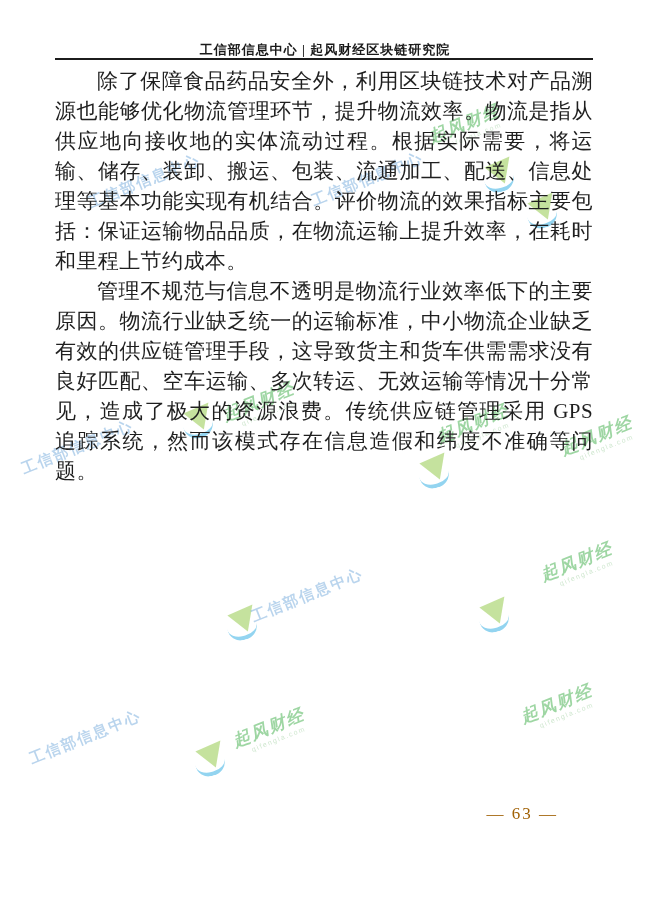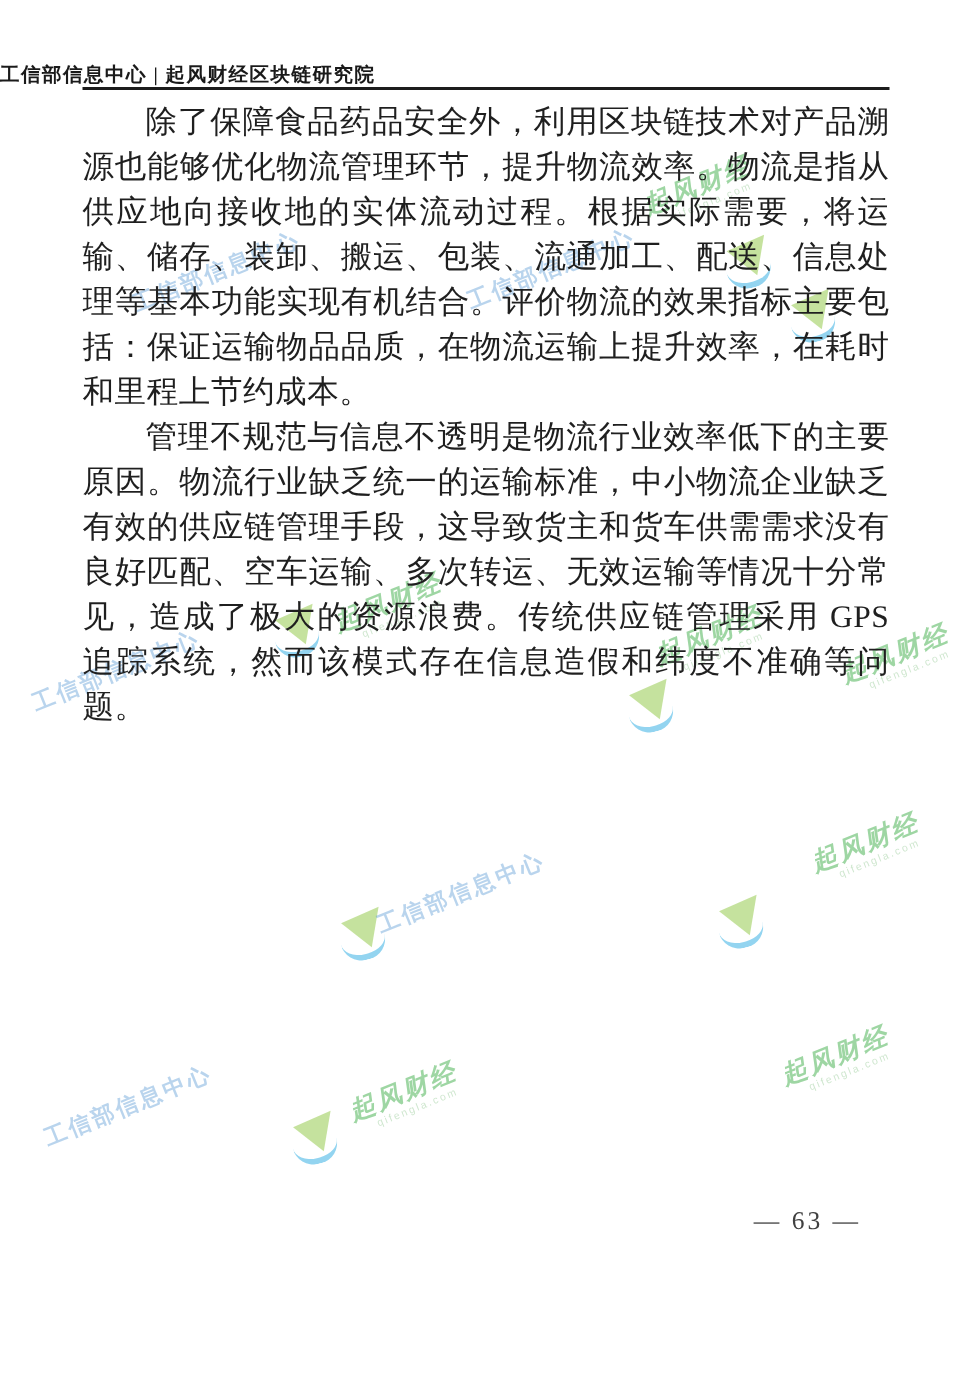--- a/index.html
+++ b/index.html
@@ -7,20 +7,21 @@
     position:relative;
     width:650px;height:919px;
     background:#ffffff;
     overflow:hidden;
     font-family:"Liberation Serif","DejaVu Serif",serif;
   }
 
   
   .doc-header{
     position:absolute;top:41px;left:0;width:100%;
+    text-align:center;
     font-size:13px;font-weight:bold;color:#1a1a1a;
     letter-spacing:1px;
     z-index:2;
   }
   .header-rule{
     position:absolute;top:58px;left:55px;width:538px;height:0;
     border-top:2px solid #1c1c1c;
     z-index:2;
   }
 
@@ -33,22 +34,22 @@
     margin:0;
     font-size:21px;line-height:30px;
     color:#1f1f1f;
     text-align:justify;
     letter-spacing:0.4px;
   }
   .doc-body p.indent{text-indent:2em;}
 
   
   .page-number{
-    position:absolute;top:804px;right:76px;
-    font-size:17px;color:#404040;
+    position:absolute;top:804px;right:92px;
+    font-size:17px;color:#a16207;
     letter-spacing:2px;
     z-index:2;
   }
 
   
   .wm{position:absolute;z-index:1;pointer-events:none;}
   .wm-green{
     transform:rotate(-22deg);
     display:flex;flex-direction:column;align-items:flex-start;
     opacity:0.5;

